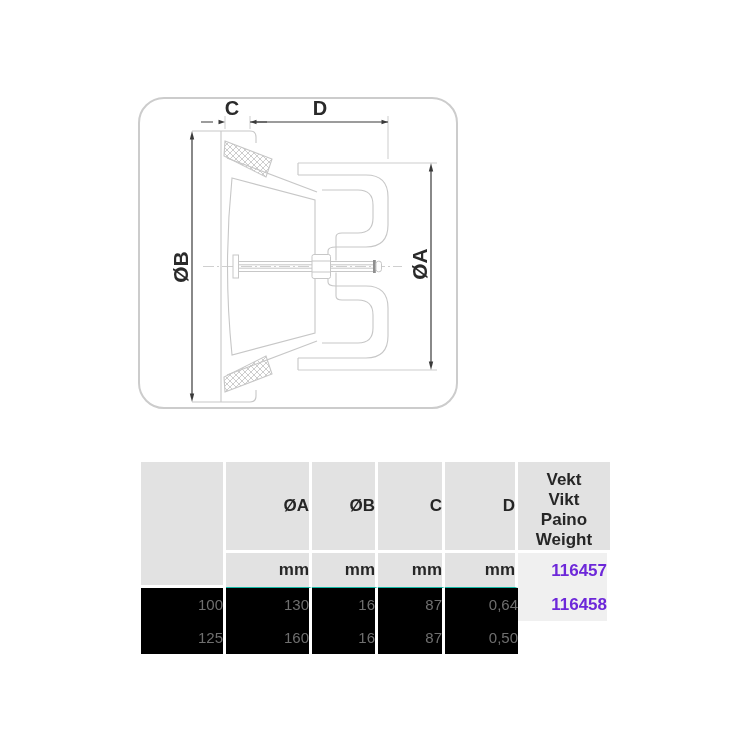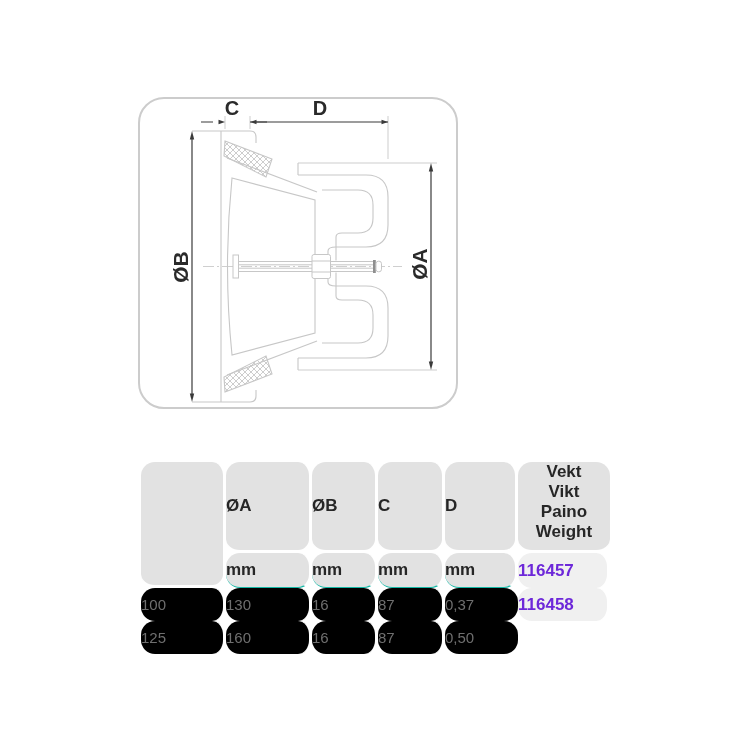--- a/index.html
+++ b/index.html
@@ -6,22 +6,22 @@
   .page{position:relative;width:752px;height:752px;background:#ffffff;overflow:hidden;
         font-family:"Liberation Sans", sans-serif;}
   
   .card{position:absolute;left:138px;top:97px;width:320px;height:312px;
         box-sizing:border-box;border:2px solid #cccccc;border-radius:26px;background:#ffffff;}
   .card svg{display:block;width:100%;height:100%;}
   
   .tbl{position:absolute;left:141px;top:462px;display:grid;
        grid-template-columns:85px 86px 66px 67px 73px 92px;
        grid-template-rows:91px 35px 33px 33px;background:#ffffff;}
-  .cell{box-sizing:border-box;display:flex;align-items:center;justify-content:flex-start;
-        border-right:3px solid #ffffff;border-radius:14px;}
+  .cell{box-sizing:border-box;display:flex;align-items:center;justify-content:flex-end;
+        border-right:3px solid #ffffff;}
   .cell.last{border-right:none;}
   .hdr{background:#e2e2e2;border-bottom:3px solid #ffffff;color:#262626;
        font-weight:700;font-size:17px;}
   .hdr-multi{flex-direction:column;line-height:20px;}
   .unit{background:#e2e2e2;border-bottom:1px solid #14b8a6;color:#262626;
         font-weight:700;font-size:17px;}
   .corner{grid-column:1;grid-row:1/3;background:#e2e2e2;
           border-bottom:3px solid #ffffff;border-right:3px solid #ffffff;}
   .art{background:#f0f0f0;color:#6d28d9;font-weight:700;font-size:17px;}
   .dat{background:#000000;color:#6f6f6f;font-weight:400;font-size:15px;}
@@ -136,21 +136,21 @@
     <div class="cell unit">mm</div>
     <div class="cell unit">mm</div>
     <div class="cell unit">mm</div>
     <div class="cell unit">mm</div>
 
     <div class="cell art">116457</div>
     <div class="cell dat">100</div>
     <div class="cell dat">130</div>
     <div class="cell dat">16</div>
     <div class="cell dat">87</div>
-    <div class="cell dat last">0,37</div>
+    <div class="cell dat last">0,64</div>
 
     <div class="cell art">116458</div>
     <div class="cell dat">125</div>
     <div class="cell dat">160</div>
     <div class="cell dat">16</div>
     <div class="cell dat">87</div>
     <div class="cell dat last">0,50</div>
 
   </div>
 </div>

